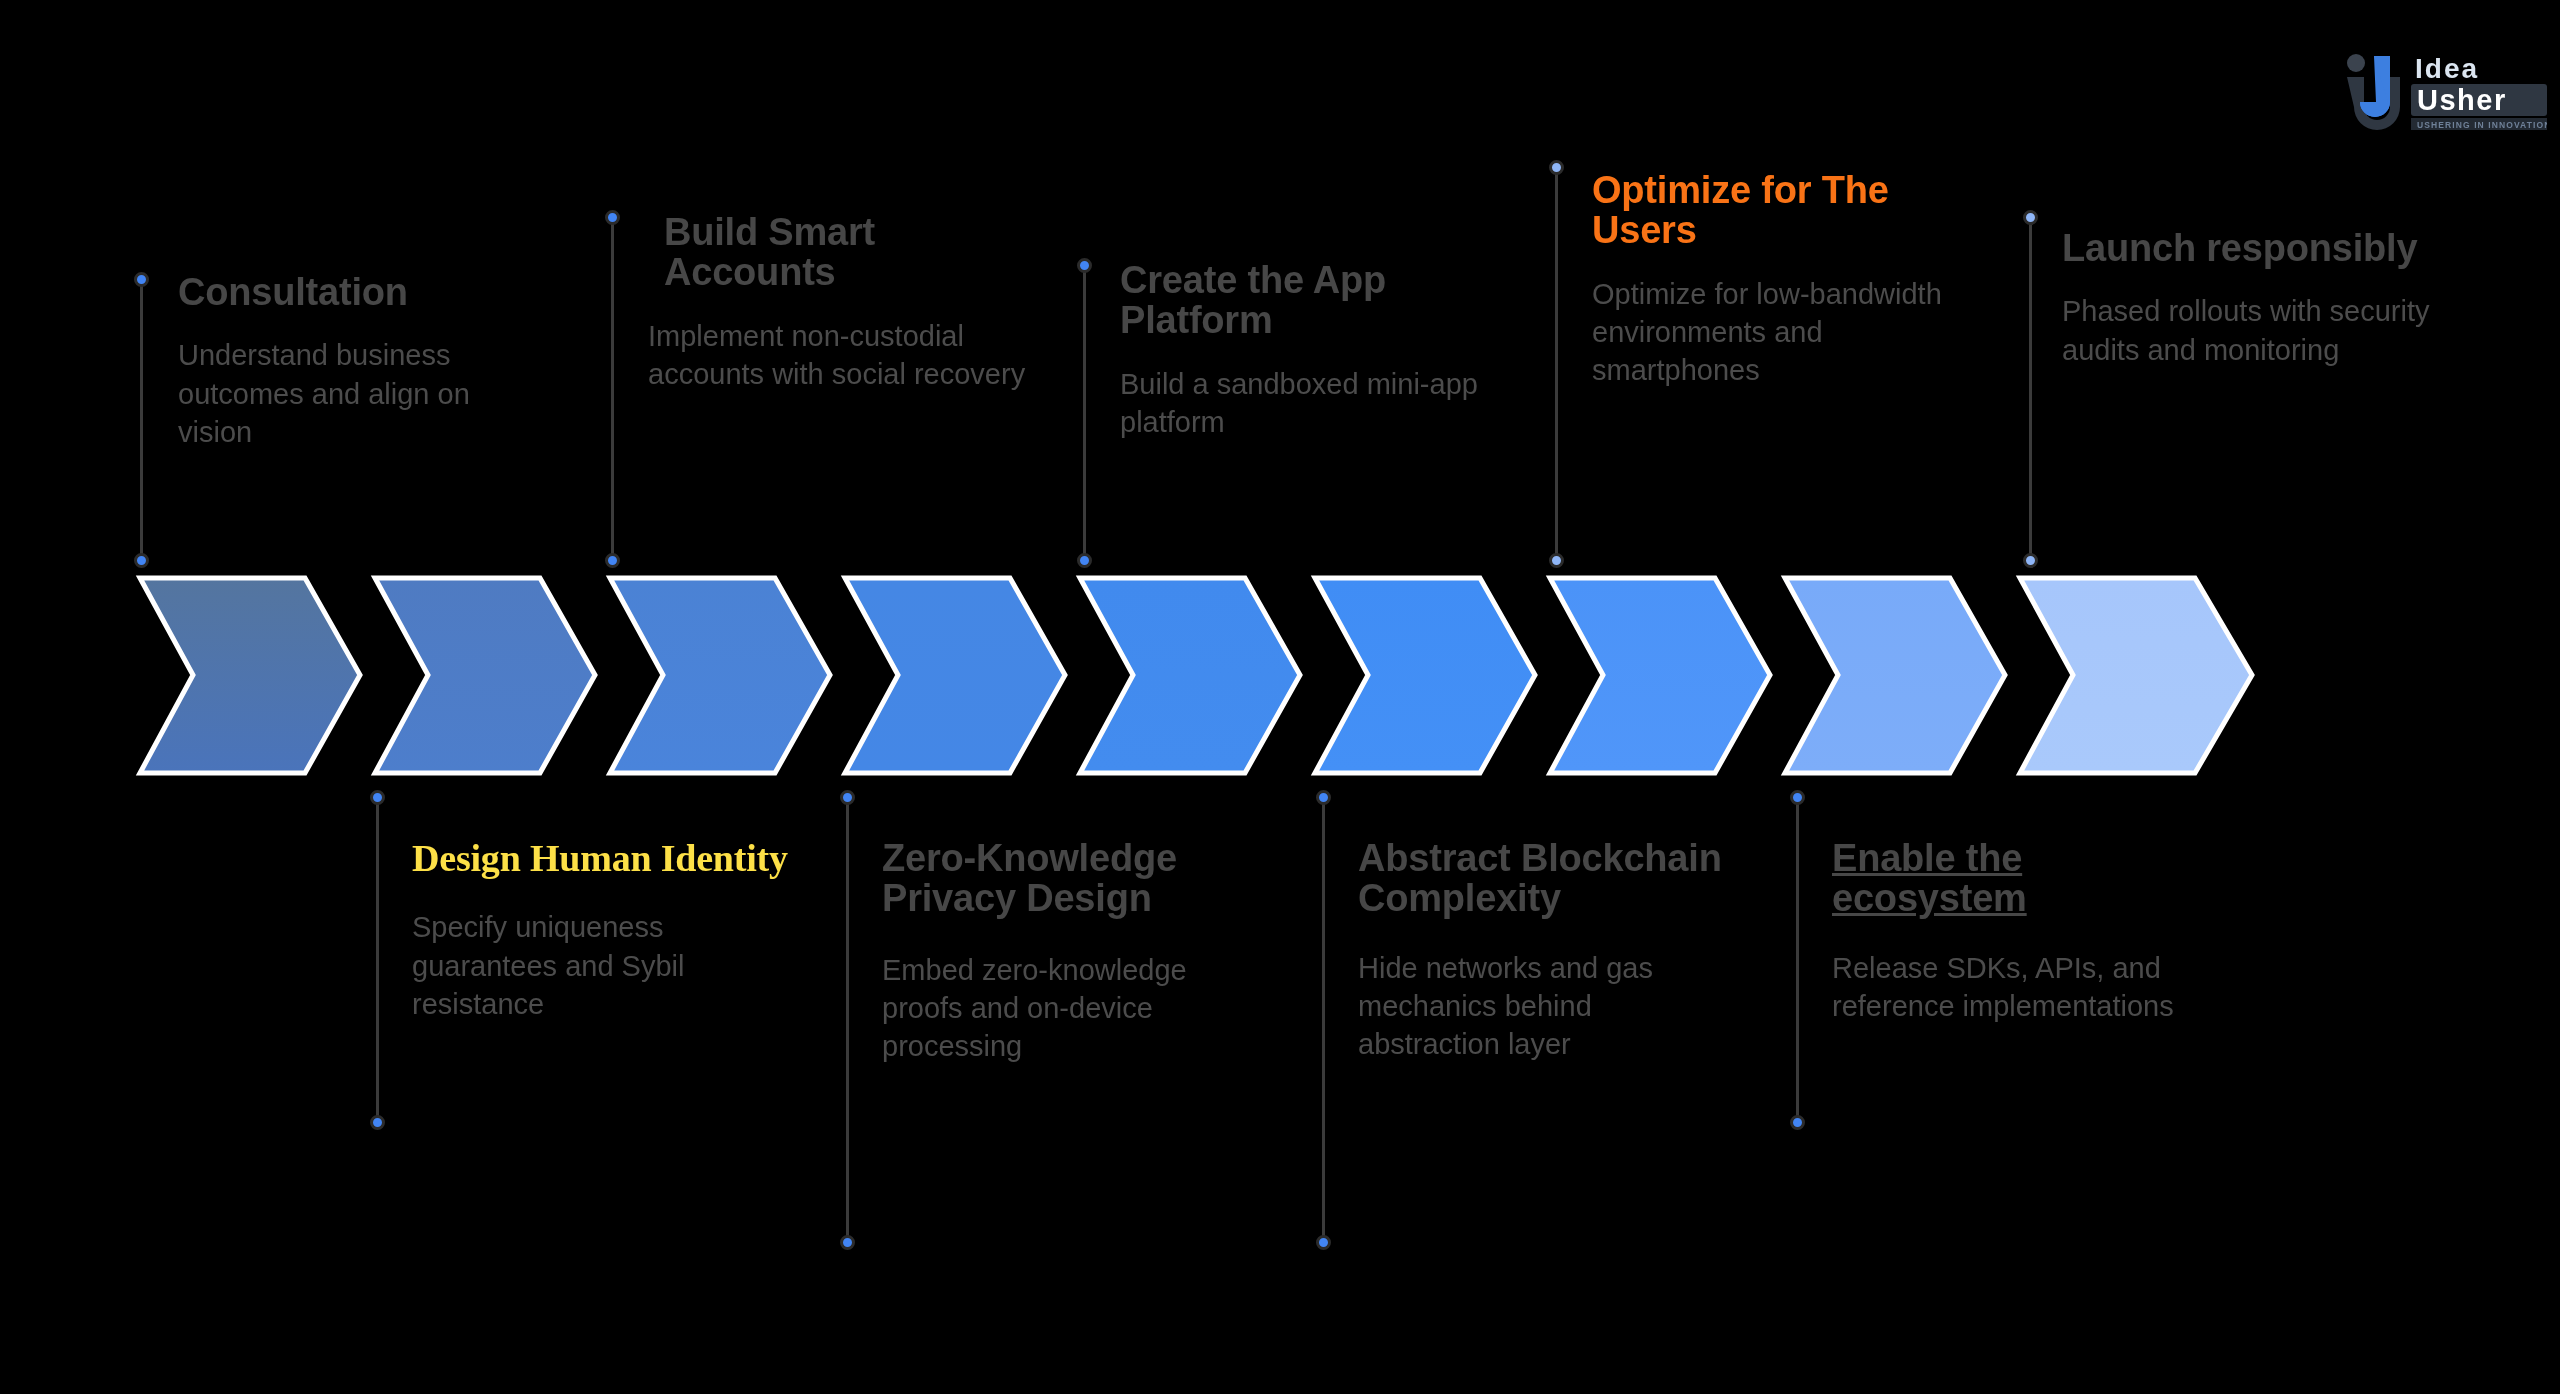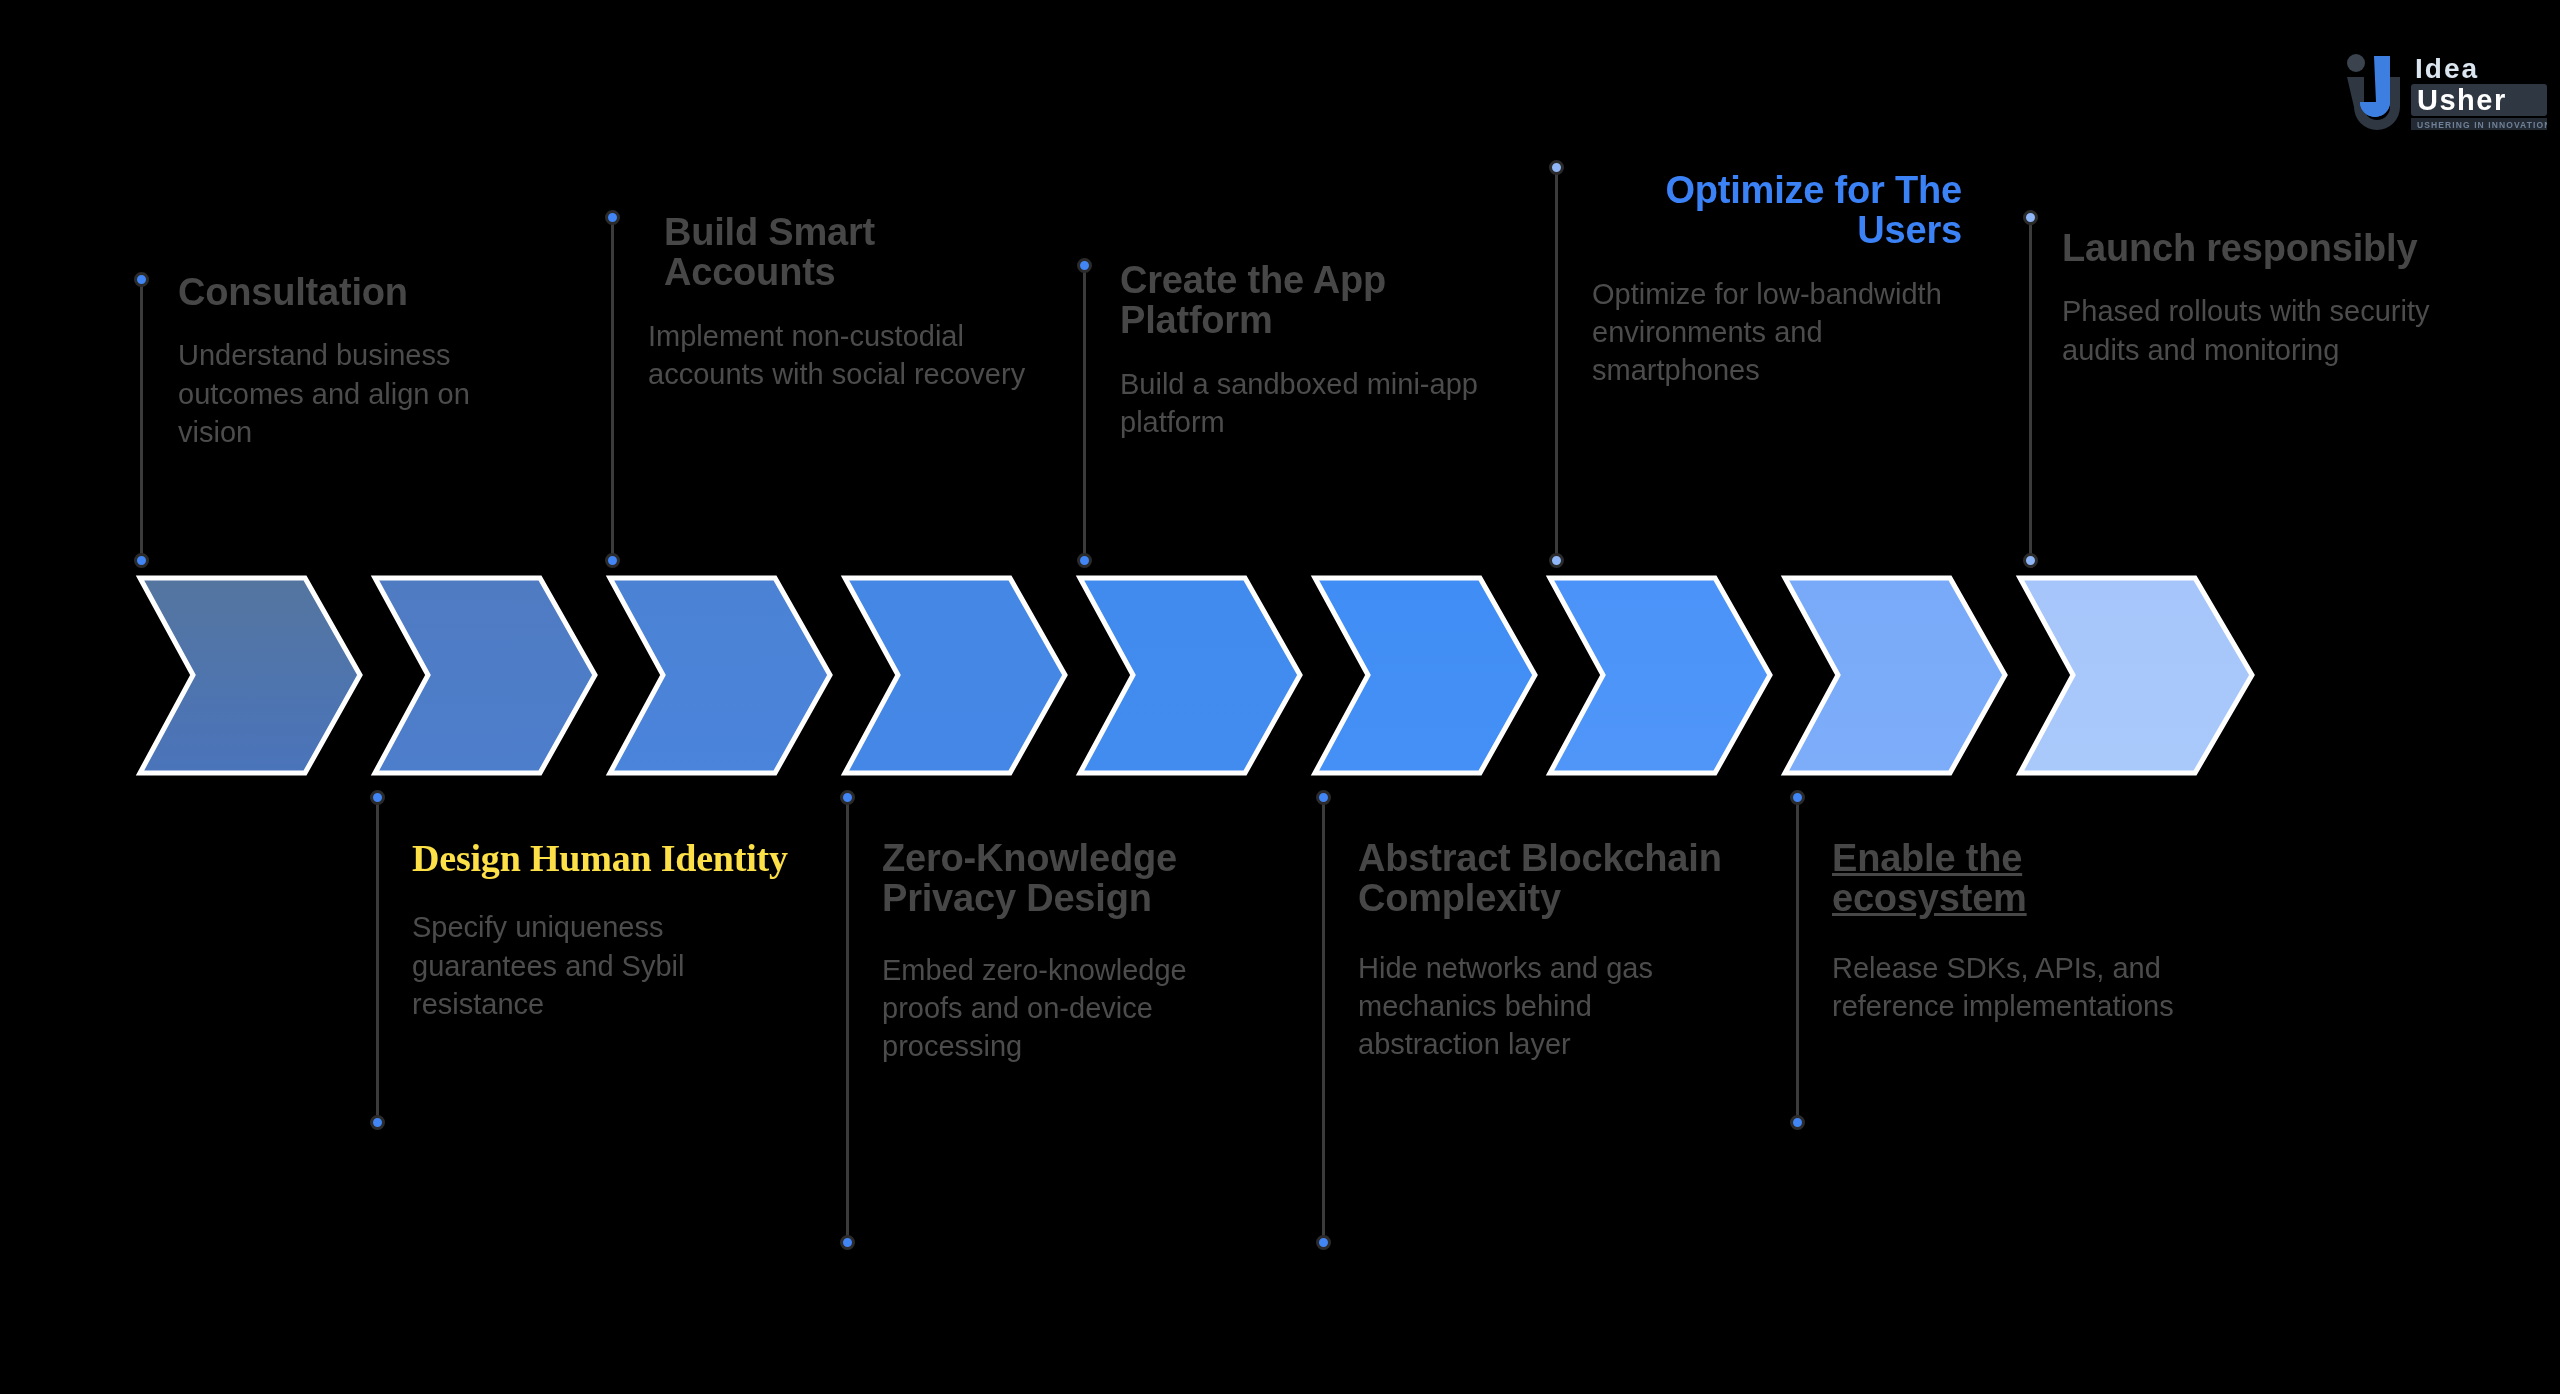--- a/index.html
+++ b/index.html
@@ -166,21 +166,21 @@
       </div>
       <div class="block top" style="left: 648px; top: 212px; width: 380px;">
         <p class="b-title" style="color: rgb(71, 71, 71); margin-left: 16px;">Build Smart Accounts</p>
         <p class="b-desc" style="color: rgb(76, 76, 76);">Implement non-custodial accounts with social recovery</p>
       </div>
       <div class="block top" style="left: 1120px; top: 260px; width: 380px;">
         <p class="b-title" style="color: rgb(71, 71, 71);">Create the App Platform</p>
         <p class="b-desc" style="color: rgb(76, 76, 76);">Build a sandboxed mini-app platform</p>
       </div>
       <div class="block top" style="left: 1592px; top: 170px; width: 370px;">
-        <p class="b-title" style="color: #3b82f6; text-align: right;">Optimize for The Users</p>
+        <p class="b-title" style="color: #f97316;">Optimize for The Users</p>
         <p class="b-desc" style="color: rgb(76, 76, 76);">Optimize for low-bandwidth environments and smartphones</p>
       </div>
       <div class="block top" style="left: 2062px; top: 228px; width: 400px;">
         <p class="b-title" style="color: rgb(71, 71, 71);">Launch responsibly</p>
         <p class="b-desc" style="color: rgb(76, 76, 76);">Phased rollouts with security audits and monitoring</p>
       </div>
       <div class="block bottom" style="left: 412px; top: 838px; width: 380px;">
         <p class="b-title" style="color: #fde047; font-family: Liberation Serif, serif;">Design Human Identity</p>
         <p class="b-desc" style="color: rgb(76, 76, 76);">Specify uniqueness guarantees and Sybil resistance</p>
       </div>

